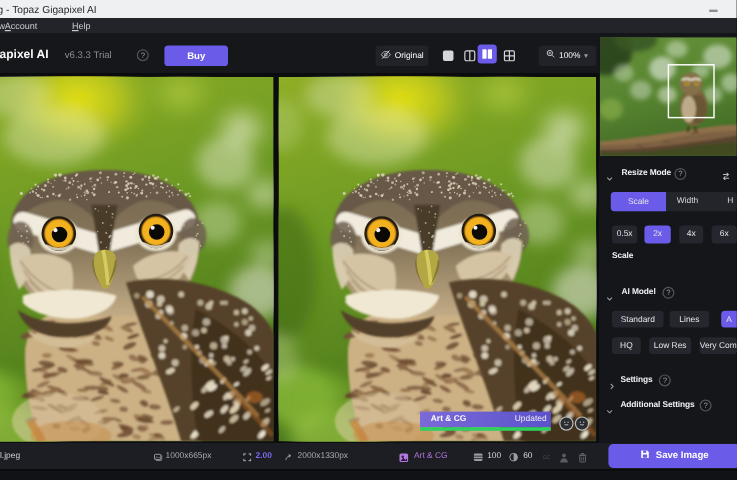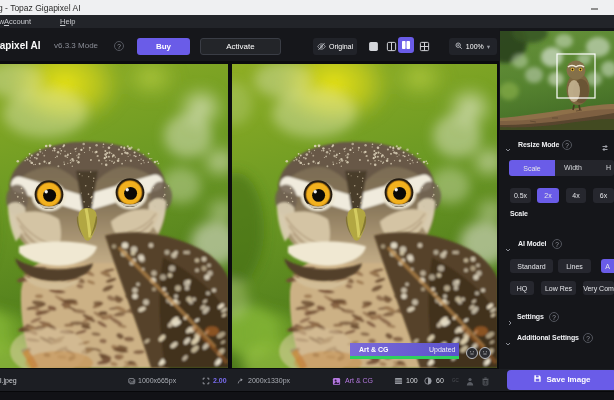--- a/index.html
+++ b/index.html
@@ -30,24 +30,23 @@
   </div>
 
 <div class="abs menubar">
  <span style="left:-7px;">iew</span>
  <span style="left:4px;"><u>A</u>ccount</span>
  <span style="left:60px;"><u>H</u>elp</span>
 </div>
 
 <div class="abs header">
  <span style="position:absolute;left:-17px;top:12px;font-size:10px;font-weight:bold;color:#fafafa;">Gigapixel AI</span>
- <span style="position:absolute;left:54px;top:13px;font-size:8px;color:#8b8e97;">v6.3.3 Mode</span>
+ <span style="position:absolute;left:54px;top:13px;font-size:8px;color:#8b8e97;">v6.3.3 Trial</span>
  <span class="qm" style="left:114px;top:13px;">?</span>
  <div class="btn" style="left:137px;top:10px;width:53px;height:17px;background:#6a5ce8;font-size:8px;line-height:17px;font-weight:bold;">Buy</div>
- <div class="btn" style="left:200px;top:10px;width:81px;height:17px;background:#232529;border:1px solid #3a3d45;font-size:8px;line-height:15px;">Activate</div>
  <div class="btn" style="left:313px;top:10px;width:44px;height:17px;background:#212329;font-size:7px;line-height:17px;"><svg width="9" height="9" viewBox="0 0 24 24" style="vertical-align:-1.5px;margin-right:3px">
         <path d="M2,12 C5,7 8,5 12,5 C16,5 19,7 22,12 C19,17 16,19 12,19 C8,19 5,17 2,12 Z" fill="none" stroke="#cfd2d8" stroke-width="1.8"></path>
         <circle cx="12" cy="12" r="3.2" fill="none" stroke="#cfd2d8" stroke-width="1.8"></circle>
         <line x1="4" y1="21" x2="20" y2="3" stroke="#cfd2d8" stroke-width="2.2"></line>
       </svg>Original</div>
  <svg class="abs" style="left:368px;top:13px;" width="11" height="11" viewBox="0 0 20 20">
       <rect x="2" y="2" width="16" height="16" rx="3" fill="#d4d6db"></rect>
     </svg>
  <svg class="abs" style="left:386px;top:13px;" width="11" height="11" viewBox="0 0 20 20">
       <rect x="2.5" y="2.5" width="15" height="15" rx="2.5" fill="none" stroke="#d4d6db" stroke-width="1.8"></rect>

